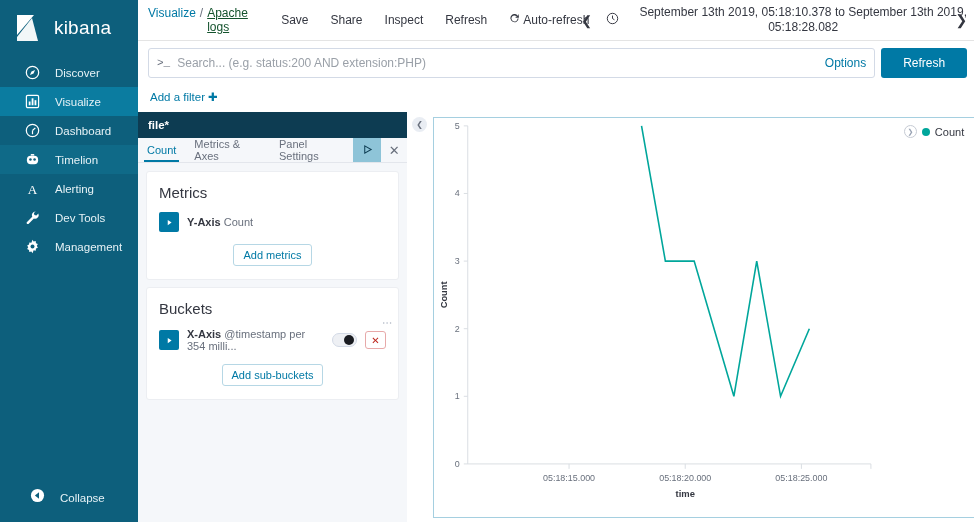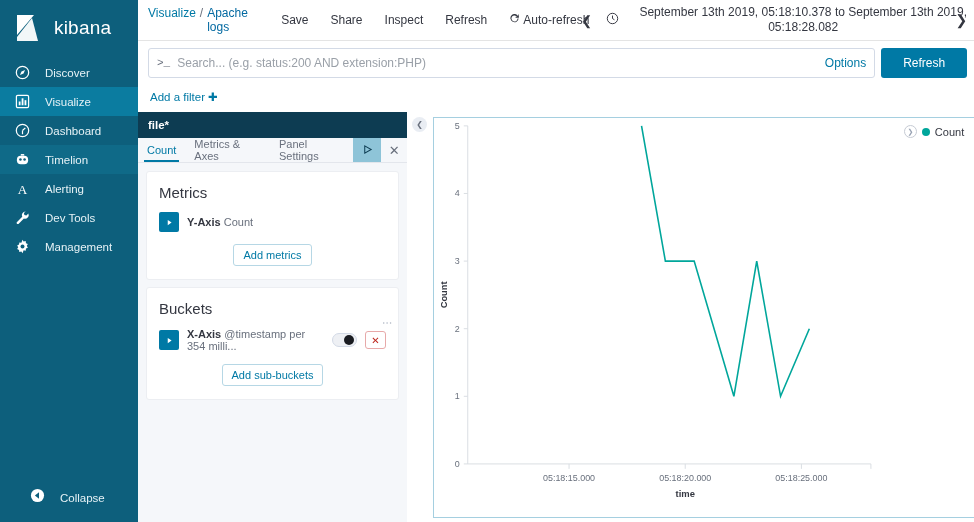--- a/index.html
+++ b/index.html
@@ -22,21 +22,21 @@
   }
   .brand {
     height: 56px; display: flex; align-items: center;
     padding-left: 14px; gap: 10px;
   }
   .brand-mark { width: 30px; height: 30px; position: relative; }
   .brand-text { color: #fff; font-size: 19px; letter-spacing: .2px; }
   .nav { margin-top: 2px; }
   .nav-item {
     height: 29px; display: flex; align-items: center;
-    padding-left: 14px; gap: 14px;
+    padding-left: 24px; gap: 14px;
     color: #e6f2f6; font-size: 11.5px; cursor: pointer;
   }
   .nav-item.selected { background: #0b7ca0; }
   .nav-item.hover { background: #0f6a88; }
   .nav-ic { width: 17px; height: 17px; display:flex; align-items:center; justify-content:center; color:#fff; }
   .nav-label { white-space: nowrap; }
   .collapse-row {
     position: absolute; bottom: 18px; left: 0; width: 138px;
     height: 28px; display: flex; align-items: flex-end;
     padding-left: 29px; gap: 14px; color: #e6f2f6; font-size: 11.5px;
@@ -48,21 +48,21 @@
 
   
   .topnav {
     height: 41px; display: flex; align-items: center;
     border-bottom: 1px solid #e4e4e4;
     padding-left: 10px; position: relative;
   }
   .breadcrumb { display: flex; align-items: baseline; font-size: 12px; }
   .bc-link { color: #0079a5; cursor: pointer; }
   .bc-sep { color: #69707d; margin: 0 4px; }
-  .bc-current { color: #0369a1; width: 52px; line-height: 14px; }
+  .bc-current { color: #14532d; width: 52px; line-height: 14px; text-decoration: underline; }
   .topnav-actions { display: flex; align-items: center; gap: 22px; margin-left: 22px; font-size: 12px; color: #343741; }
   .topnav-actions span { cursor: pointer; white-space: nowrap; }
   .autorefresh { display: flex; align-items: flex-start; gap: 3px; width: 54px; line-height: 14px; }
   .time-nav { display: flex; align-items: center; gap: 14px; margin-left: 18px; color: #343741; }
   .time-range {
     font-size: 12px; color: #343741; text-align: center;
     width: 348px; line-height: 15px; margin-left: 10px; cursor: pointer;
   }
   .chev { font-size: 13px; cursor: pointer; color:#343741; }
   .chev-right { position: absolute; right: 10px; top: 12px; font-size: 14px; color:#343741; cursor:pointer;}

